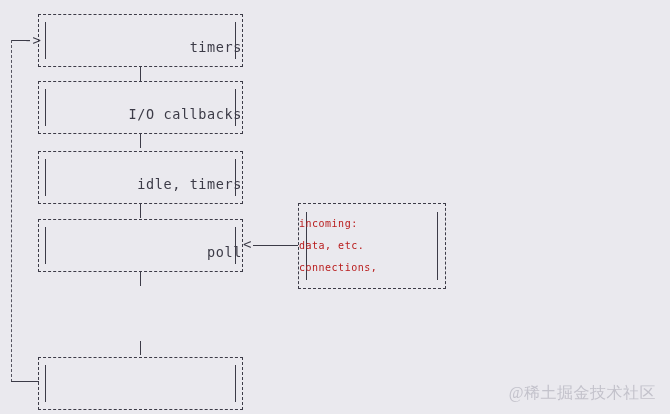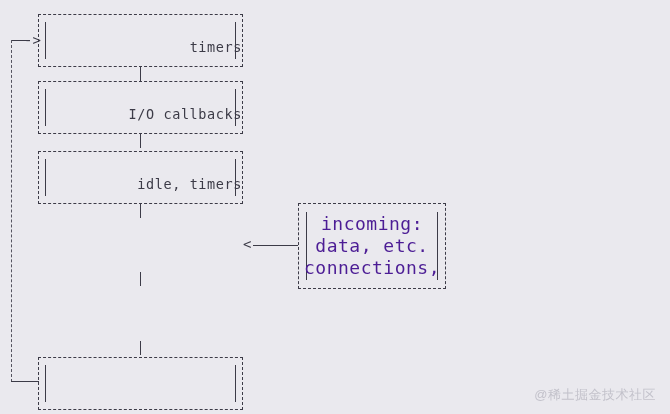--- a/index.html
+++ b/index.html
@@ -112,25 +112,25 @@
     bottom: 8px;
     width: 0;
     border-left: 1px solid #3c3b47;
   }
   #incoming-box .inner-left  { left: 7px;  }
   #incoming-box .inner-right { right: 7px; }
   .incoming-lines {
     position: absolute;
     left: 0; right: 0; top: 50%;
     transform: translateY(-50%);
-    text-align: center;
-    font-size: 18px;
+    text-align: left;
+    font-size: 10px;
     line-height: 22px;
     letter-spacing: 0.5px;
-    color: #4c1d95;
+    color: #b91c1c;
     white-space: nowrap;
   }
 
   
   .poll-wire {
     position: absolute;
     left: 253px;
     top: 245px;
     width: 45px;
     height: 0;
@@ -143,22 +143,22 @@
     font-size: 14px;
     line-height: 16px;
     color: #3c3b47;
   }
 
   
   #watermark {
     position: absolute;
     right: 14px;
     bottom: 10px;
-    font-family: Liberation Sans, sans-serif;
-    font-size: 13px;
+    font-family: Liberation Serif, serif;
+    font-size: 16px;
     color: #c3c2cb;
     letter-spacing: 0.5px;
     user-select: none;
   }
 </style>
 </head>
 <body>
 
 <div id="page">
 
@@ -181,20 +181,25 @@
   </div>
   <div class="connector" style="top:134px;"></div>
 
   <div class="phase-box" style="top:151px;">
     <div class="inner-left"></div>
     <div class="inner-right"></div>
     <div class="phase-label">idle, timers</div>
   </div>
   <div class="connector" style="top:204px;"></div>
 
+  <div class="phase-box" style="top:219px;">
+    <div class="inner-left"></div>
+    <div class="inner-right"></div>
+    <div class="phase-label">poll</div>
+  </div>
   <div class="connector" style="top:272px;"></div>
 
   <div class="connector" style="top:341px;"></div>
 
   <div class="phase-box" style="top:357px;">
     <div class="inner-left"></div>
     <div class="inner-right"></div>
   </div>
 
   <div class="poll-wire"></div>

